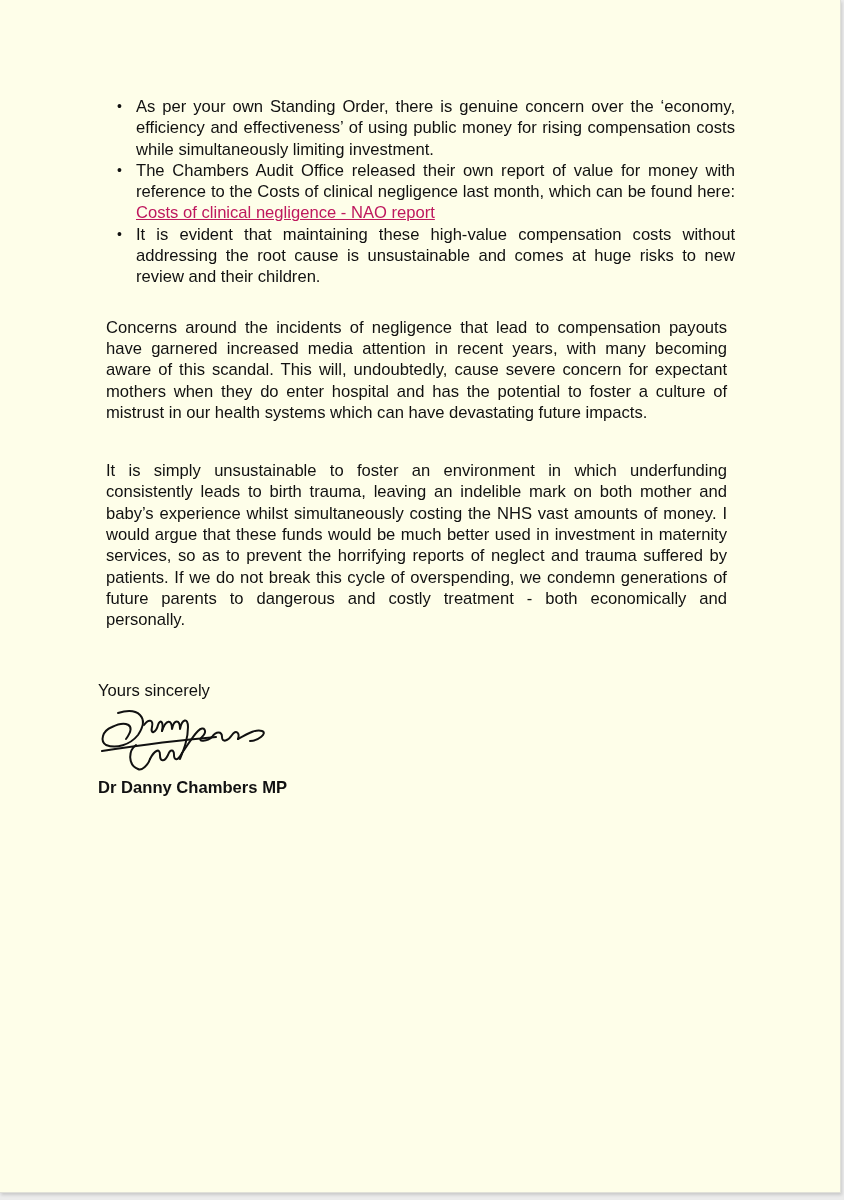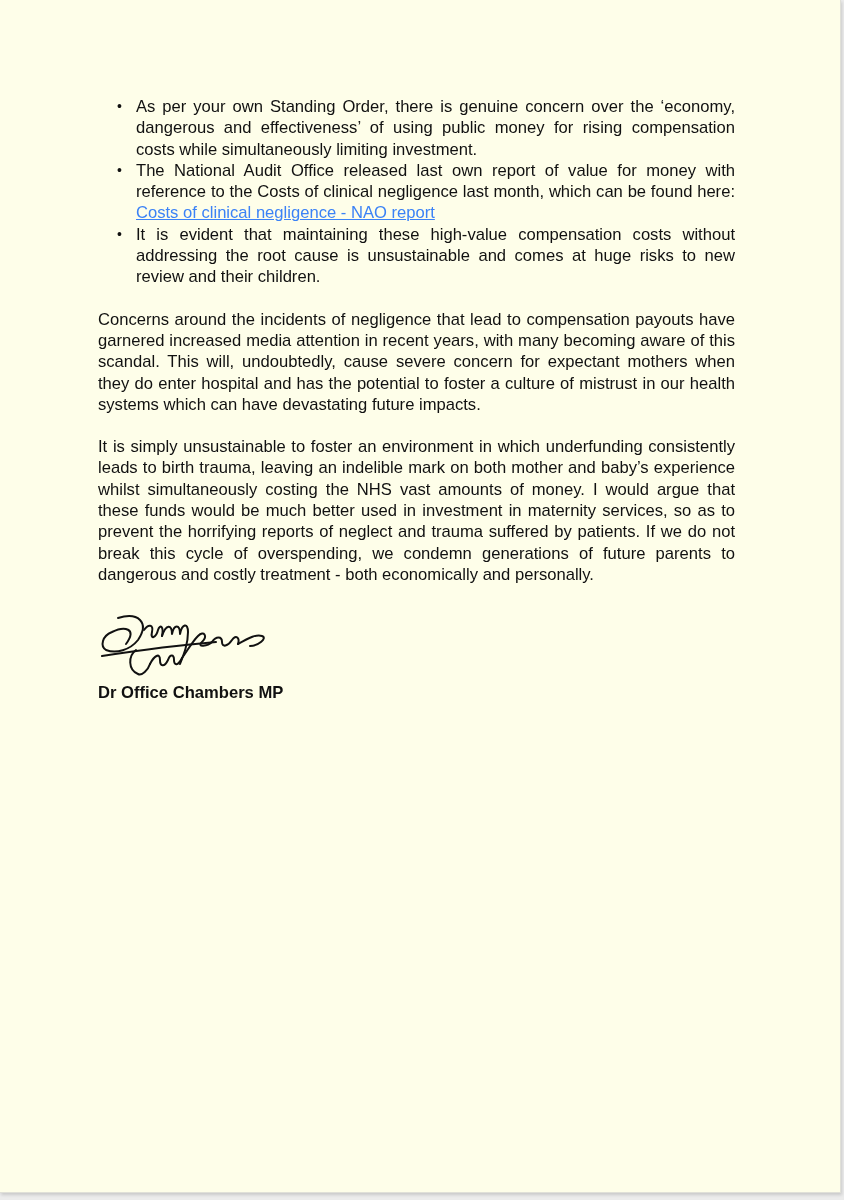--- a/index.html
+++ b/index.html
@@ -24,69 +24,70 @@
   }
   ul.bullets {
     margin: 0; padding: 0 0 0 38px; list-style: none;
   }
   ul.bullets li {
     position: relative; text-align: justify;
   }
   ul.bullets li .bullet {
     position: absolute; left: -19px; top: 0; font-size: 14px;
   }
-  a.link { color: #3b82f6; text-decoration: underline; }
-  p.para { margin: 0; text-align: justify; }
+  a.link { color: #be185d; text-decoration: underline; }
+  p.para { margin: 8px; text-align: justify; }
   .gap-1 { height: 21px; }
   .gap-2 { height: 21px; }
   .closing { margin-top: 20px; }
   .signature { display: block; margin: 4px 0 0 0; }
   .signer { font-weight: bold; margin-top: 0px; }
 </style>
 </head>
 <body>
 
 <div class="page">
   <div class="content">
 
     <ul class="bullets">
       <li>
         <span class="bullet">•</span>
-        <span>As per your own Standing Order, there is genuine concern over the ‘economy, dangerous and effectiveness’ of using public money for rising compensation costs while simultaneously limiting investment.</span>
+        <span>As per your own Standing Order, there is genuine concern over the ‘economy, efficiency and effectiveness’ of using public money for rising compensation costs while simultaneously limiting investment.</span>
       </li>
       <li>
         <span class="bullet">•</span>
-        <span>The National Audit Office released last own report of value for money with reference to the Costs of clinical negligence last month, which can be found here: </span><a class="link" href="#">Costs of clinical negligence - NAO report</a>
+        <span>The Chambers Audit Office released their own report of value for money with reference to the Costs of clinical negligence last month, which can be found here: </span><a class="link" href="#">Costs of clinical negligence - NAO report</a>
       </li>
       <li>
         <span class="bullet">•</span>
         <span>It is evident that maintaining these high-value compensation costs without addressing the root cause is unsustainable and comes at huge risks to new review and their children.</span>
       </li>
     </ul>
 
     <div class="gap-1"></div>
     <p class="para">Concerns around the incidents of negligence that lead to compensation payouts have garnered increased media attention in recent years, with many becoming aware of this scandal. This will, undoubtedly, cause severe concern for expectant mothers when they do enter hospital and has the potential to foster a culture of mistrust in our health systems which can have devastating future impacts.</p>
 
     <div class="gap-2"></div>
     <p class="para">It is simply unsustainable to foster an environment in which underfunding consistently leads to birth trauma, leaving an indelible mark on both mother and baby’s experience whilst simultaneously costing the NHS vast amounts of money. I would argue that these funds would be much better used in investment in maternity services, so as to prevent the horrifying reports of neglect and trauma suffered by patients. If we do not break this cycle of overspending, we condemn generations of future parents to dangerous and costly treatment - both economically and personally.</p>
 
     <div class="gap-2"></div>
 
+    <div class="closing">Yours sincerely</div>
 
     <svg class="signature" width="220" height="72" viewBox="0 0 220 72" aria-label="Handwritten signature of Danny Chambers">
       <g fill="none" stroke="#111" stroke-width="2" stroke-linecap="round" stroke-linejoin="round">
 
         <path d="M20 8 C 40 2, 52 12, 40 30 C 32 40, 18 44, 8 40 C 2 36, 4 26, 14 22 C 26 16, 40 18, 28 34"></path>
         <path d="M46 20 C 50 14, 56 14, 54 22 C 52 30, 58 28, 60 20 C 62 14, 66 16, 64 26"></path>
         <path d="M64 26 C 68 14, 74 14, 74 24 C 76 14, 82 14, 82 24 C 84 14, 90 12, 90 22 C 90 34, 86 44, 82 54"></path>
 
         <path d="M38 40 C 30 46, 30 60, 40 64 C 44 66, 50 60, 52 54"></path>
         <path d="M52 54 C 56 46, 62 42, 62 50 C 62 56, 66 58, 70 50 C 72 44, 76 44, 76 50 C 76 56, 80 56, 84 48"></path>
         <path d="M84 48 C 90 40, 94 32, 100 26 C 106 20, 110 26, 104 32 C 98 38, 110 36, 114 32"></path>
         <path d="M114 32 C 118 26, 124 26, 124 32 C 124 38, 130 36, 134 30 C 138 24, 142 28, 140 34"></path>
         <path d="M140 34 C 148 30, 156 24, 164 26 C 170 28, 160 36, 152 36"></path>
         <path d="M4 46 C 30 42, 70 36, 118 32"></path>
       </g>
     </svg>
 
-    <div class="signer">Dr Office Chambers MP</div>
+    <div class="signer">Dr Danny Chambers MP</div>
   </div>
 </div>
 
 </body></html>

